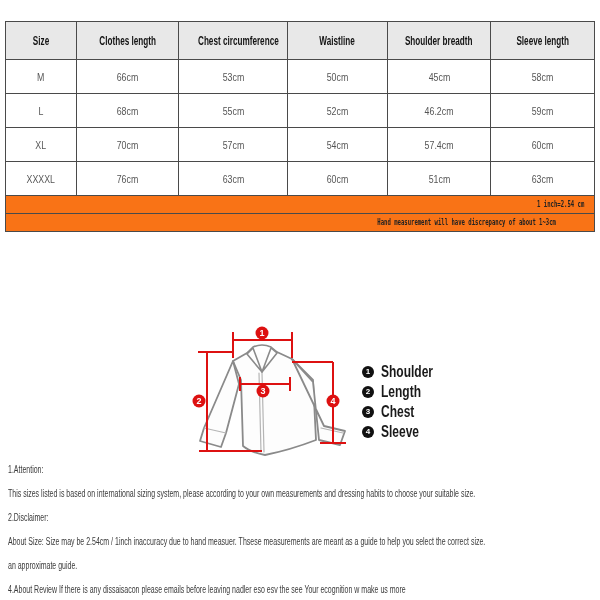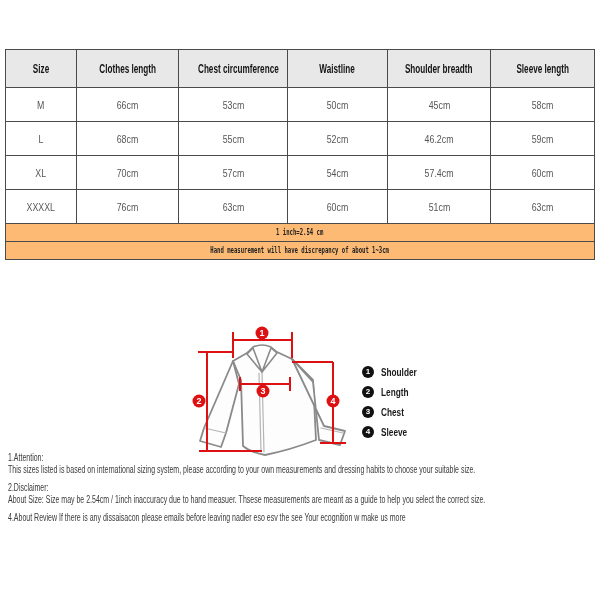--- a/index.html
+++ b/index.html
@@ -5,60 +5,60 @@
   html,body{margin:0;padding:0;}
   body{
     width:600px;height:600px;position:relative;overflow:hidden;
     background:#ffffff;
     font-family:"Liberation Sans", sans-serif;
     -webkit-font-smoothing:antialiased;
   }
   
   .size-table{
     position:absolute;left:5px;top:21px;width:589px;
-    border-collapse:collapse;table-layout:fixed;margin-top:28px;
+    border-collapse:collapse;table-layout:fixed;
   }
   .size-table td,.size-table th{
     border:1px solid #4a4a4a;
     text-align:center;vertical-align:middle;
     padding:0;overflow:hidden;
   }
   .size-table th{
     height:37px;background:#e8e8e8;
     font-weight:bold;font-size:12px;color:#141414;
   }
   .size-table td.cell{
     height:33px;font-size:11px;color:#555555;background:#ffffff;
   }
   .size-table td.footnote{
     height:17px;
     font-family:"DejaVu Sans Mono", monospace;
-    font-weight:bold;font-size:8px;color:#222;background:#fdba74;
+    font-weight:bold;font-size:8px;color:#222;background:#f97316;text-align:right;
   }
   
   .sq{display:inline-block;white-space:nowrap;transform:scaleX(0.68);transform-origin:center center;}
   .sqv{display:inline-block;white-space:nowrap;transform:scaleX(0.8);transform-origin:center center;}
   .sqm{display:inline-block;white-space:nowrap;transform:scaleX(0.7);transform-origin:center center;}
   .sql{display:inline-block;white-space:nowrap;transform:scaleX(0.7);transform-origin:left center;}
   .sqg{display:inline-block;white-space:nowrap;transform:scaleX(0.75);transform-origin:left center;}
 
   
   .diagram-svg{position:absolute;left:150px;top:316px;width:210px;height:144px;}
   .legend{position:absolute;left:362px;top:362px;}
   .legend-row{display:flex;align-items:center;height:20px;}
   .legend-dot{
     width:12px;height:12px;border-radius:50%;background:#111;
     color:#fff;font-size:8px;font-weight:bold;line-height:12px;text-align:center;
     flex:0 0 12px;
   }
-  .legend-label{margin-left:7px;font-size:11px;font-weight:bold;color:#1a1a1a;}
+  .legend-label{margin-left:7px;font-size:16px;font-weight:bold;color:#1a1a1a;}
 
   
   .notes{position:absolute;left:8px;top:452px;width:588px;color:#3a3a3a;font-size:10px;}
-  .note-line{height:12px;line-height:12px;}
+  .note-line{height:12px;line-height:12px;margin-top:12px;}
   .note-section{margin-bottom:6px;}
 </style>
 </head>
 <body>
 
 <table class="size-table">
   <colgroup>
     <col style="width:71px">
       <col style="width:102px">
       <col style="width:109px">
@@ -200,17 +200,18 @@
 <div class="notes">
   <div class="note-section">
     <div class="note-line"><span class="sql">1.Attention:</span></div>
     <div class="note-line"><span class="sql">This sizes listed is based on international sizing system, please according to your own measurements and dressing habits to choose your suitable size.</span></div>
   </div>
   <div class="note-section">
     <div class="note-line"><span class="sql">2.Disclaimer:</span></div>
     <div class="note-line"><span class="sql">About Size: Size may be 2.54cm / 1inch inaccuracy due to hand measuer. Thsese measurements are meant as a guide to help you select the correct size.</span></div>
   </div>
   <div class="note-section">
+    <div class="note-line"><span class="sql">an approximate guide.</span></div>
   </div>
   <div class="note-section">
     <div class="note-line"><span class="sql">4.About Review If there is any dissaisacon please emails before leaving nadler eso esv the see Your ecognition w make us more</span></div>
   </div>
 </div>
 
 </body></html>

